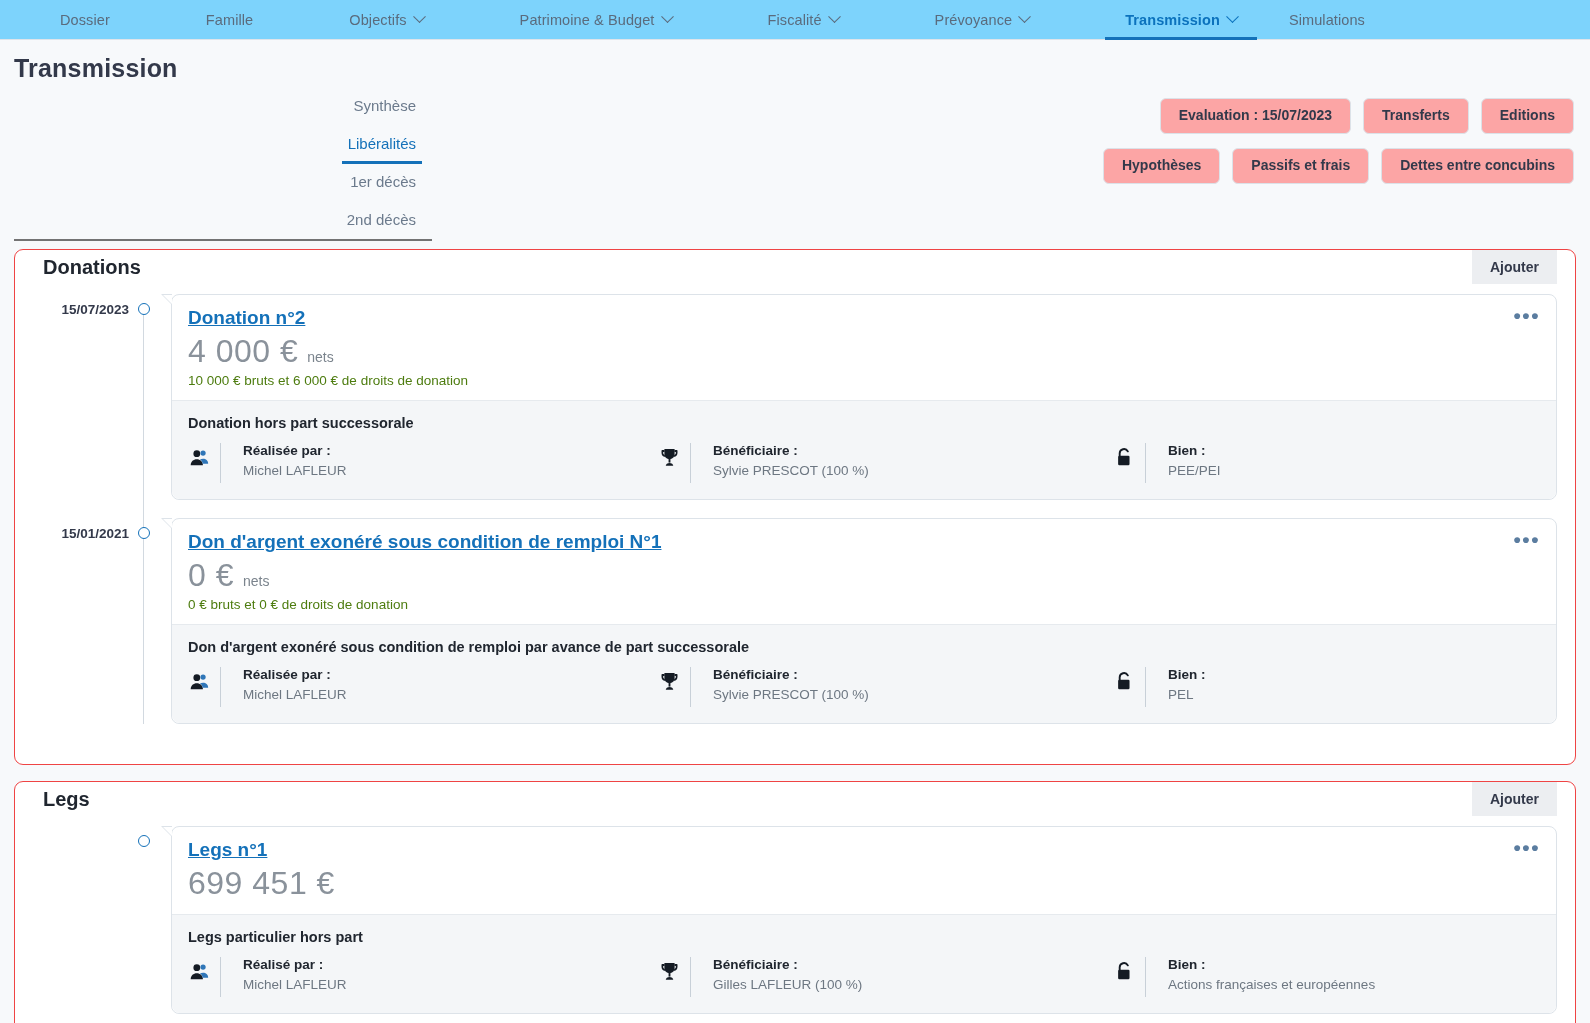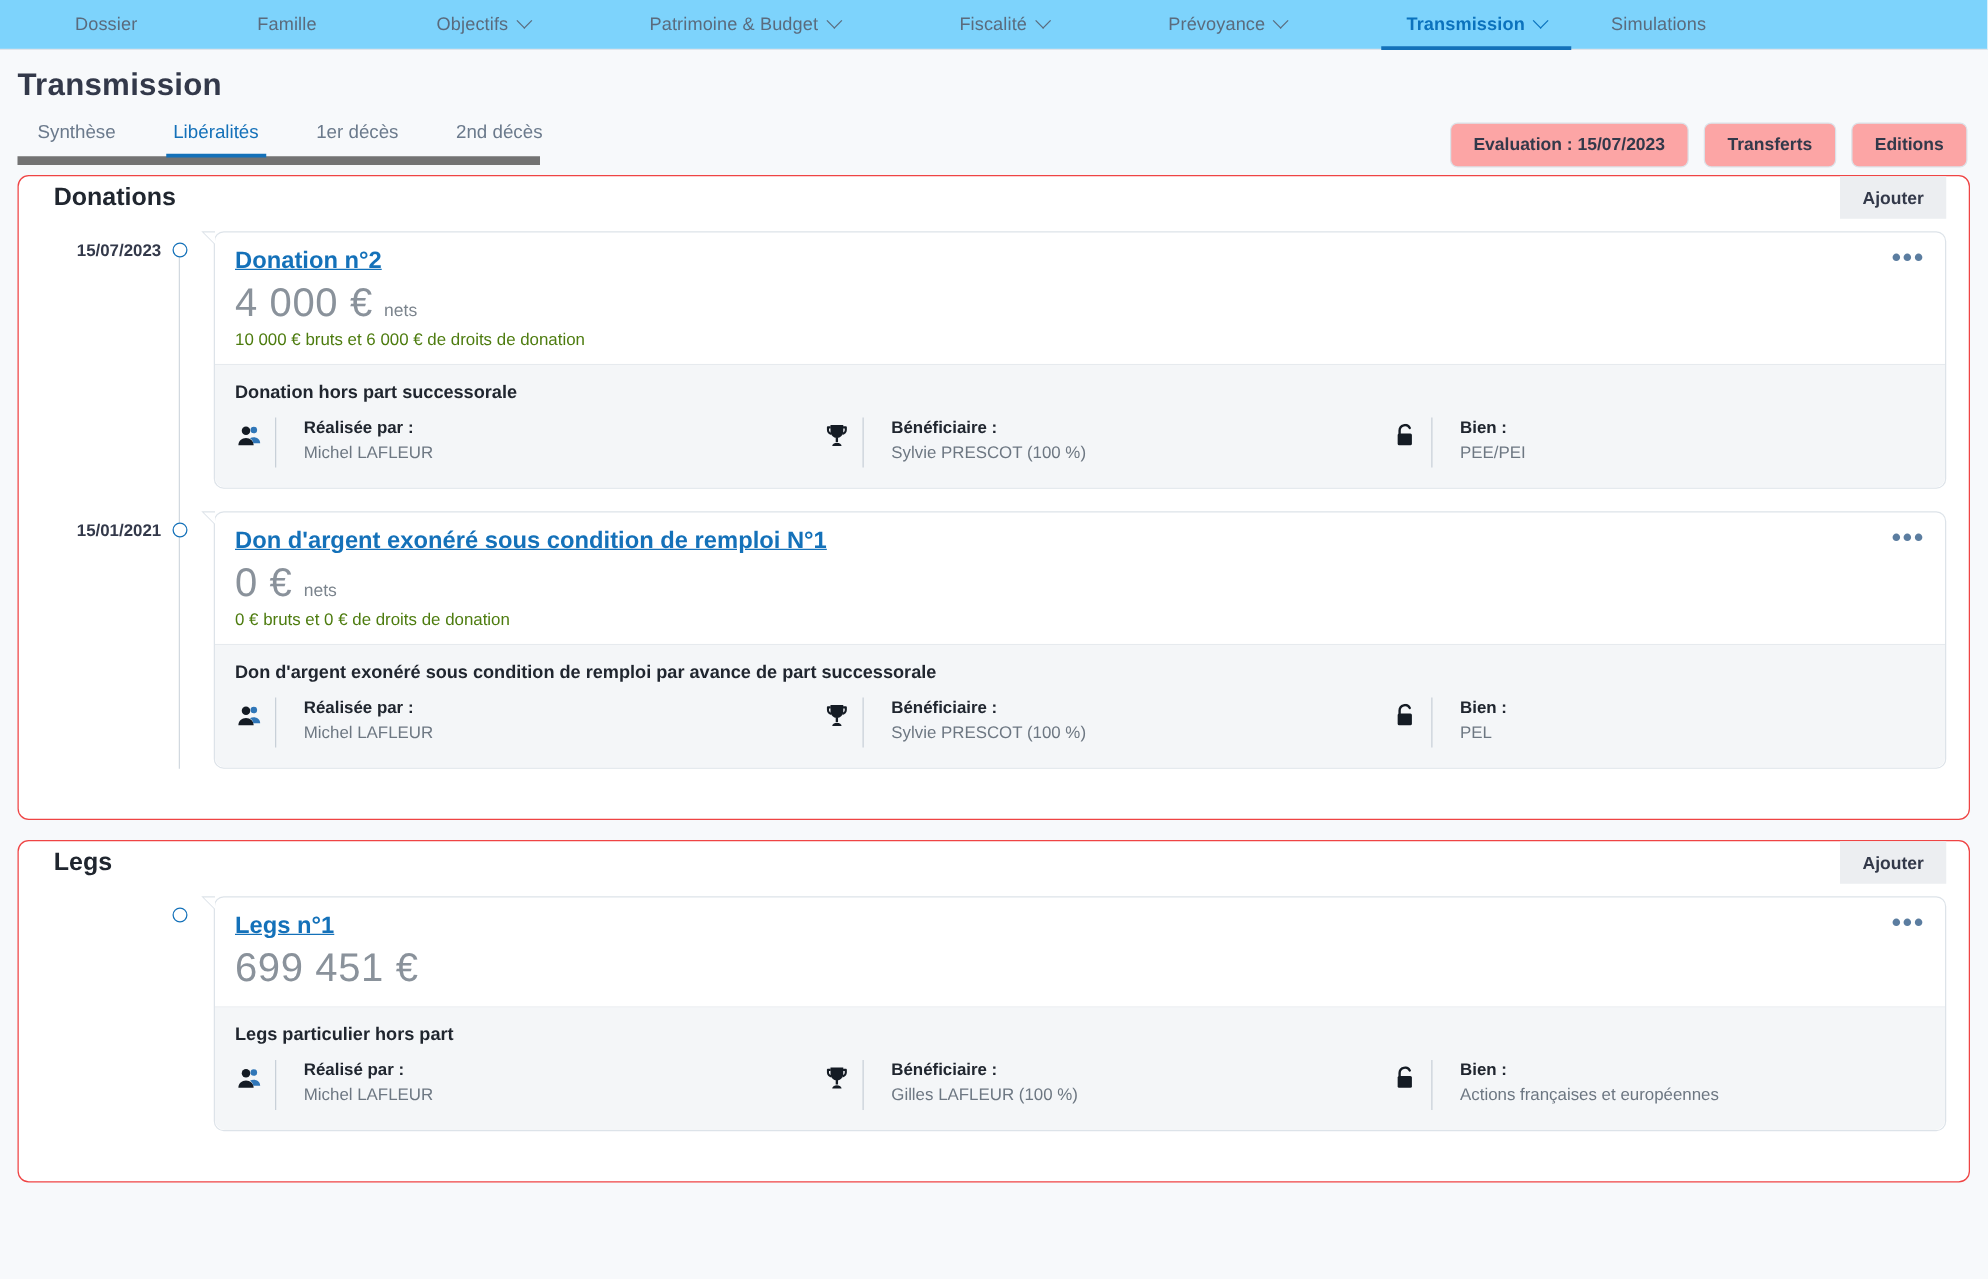--- a/index.html
+++ b/index.html
@@ -61,24 +61,25 @@
   .page-title {
     font-size: 25px;
     font-weight: bold;
     color: #33394a;
     margin: 0 0 4px 14px;
     letter-spacing: .2px;
   }
   .subtabs {
     display: flex;
     align-items: flex-end;
-    gap: 14px;
+    gap: 0;
     margin-left: 14px;
-    border-bottom: 7px solid #737373;
+    border-bottom: 2px solid #737373;
     width: 418px;
+    flex-direction: column;
   }
   .subtab {
     font-size: 15px;
     color: #6b7a8c;
     padding: 10px 16px 11px 16px;
     cursor: pointer;
     position: relative;
     white-space: nowrap;
   }
   .subtab.active { color: #1471b9; }

